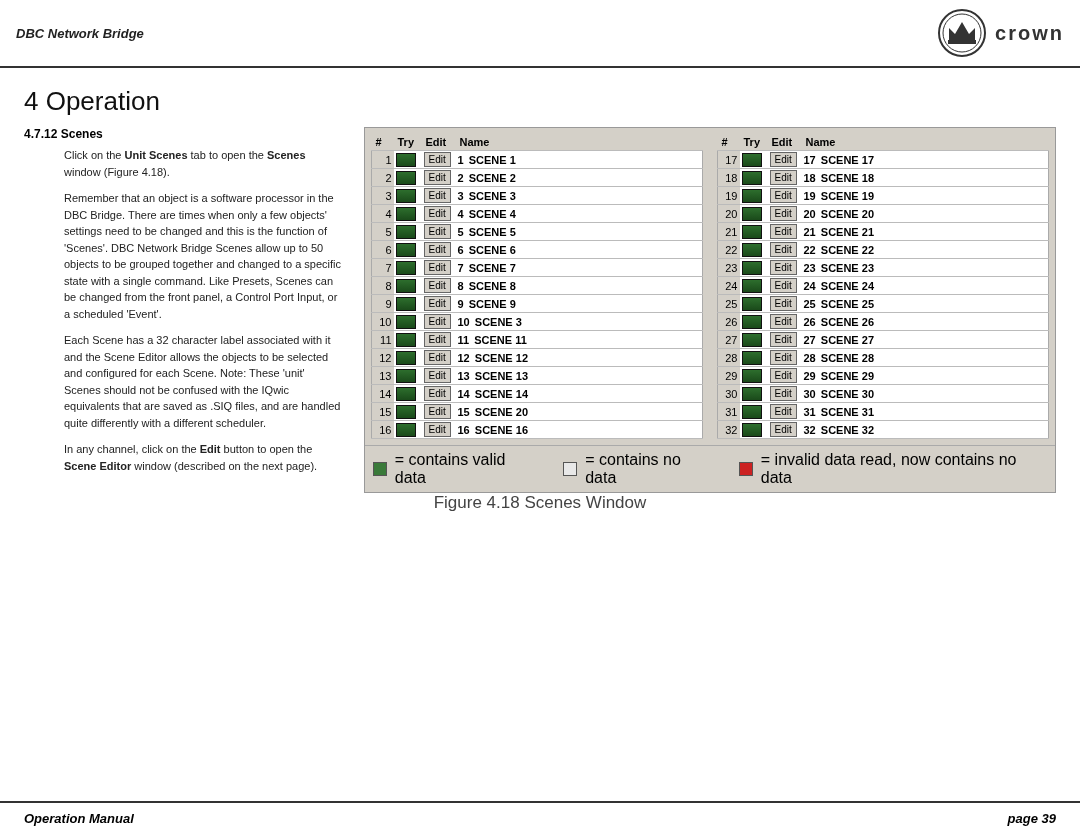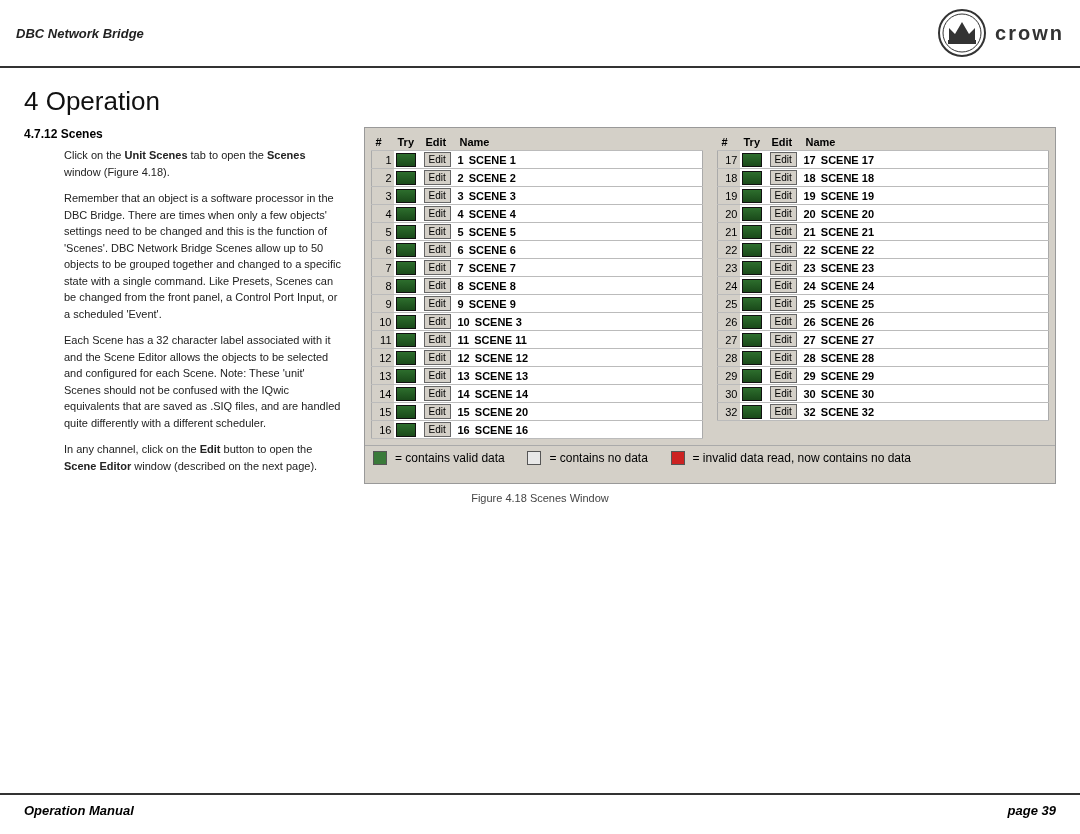--- a/index.html
+++ b/index.html
@@ -201,47 +201,46 @@
     }
     tr.scene-row td:first-child { border-left: none; }
     tr.scene-row td:last-child { border-right: none; }
 
     
     .legend {
       display: flex;
       align-items: center;
       gap: 8px;
       padding: 5px 8px;
-      font-size: 12px;
+      font-size: 16px;
       border-top: 1px solid #aaa;
       background: #d4d0c8;
     }
     .legend-box {
       width: 14px;
       height: 14px;
       border: 1px solid #555;
       display: inline-block;
       vertical-align: middle;
     }
     .legend-green { background: #3a7a3a; }
     .legend-white { background: #e8e8e8; }
     .legend-red { background: #cc2222; }
 
     
     .figure-caption {
       text-align: center;
-      font-size: 11px;
+      font-size: 17px;
       color: #444;
-      padding: 8px;
     }
 
     
     .footer {
       position: absolute;
-      bottom: 8px;
+      bottom: 0;
       left: 0;
       right: 0;
       display: flex;
       justify-content: space-between;
       padding: 8px 24px;
       border-top: 2px solid #333;
       font-weight: bold;
       font-size: 13px;
       font-style: italic;
     }
@@ -703,20 +702,33 @@
       </td>
       <td class="edit-cell">
         <button class="edit-btn">Edit</button>
       </td>
       <td class="name-cell">
         <span class="name-num">30</span>
         <span>SCENE 30</span>
       </td>
     </tr>
               <tr class="scene-row">
+      <td class="num-cell">31</td>
+      <td class="try-cell">
+        <button class="try-btn"></button>
+      </td>
+      <td class="edit-cell">
+        <button class="edit-btn">Edit</button>
+      </td>
+      <td class="name-cell">
+        <span class="name-num">31</span>
+        <span>SCENE 31</span>
+      </td>
+    </tr>
+              <tr class="scene-row">
       <td class="num-cell">32</td>
       <td class="try-cell">
         <button class="try-btn"></button>
       </td>
       <td class="edit-cell">
         <button class="edit-btn">Edit</button>
       </td>
       <td class="name-cell">
         <span class="name-num">32</span>
         <span>SCENE 32</span>

